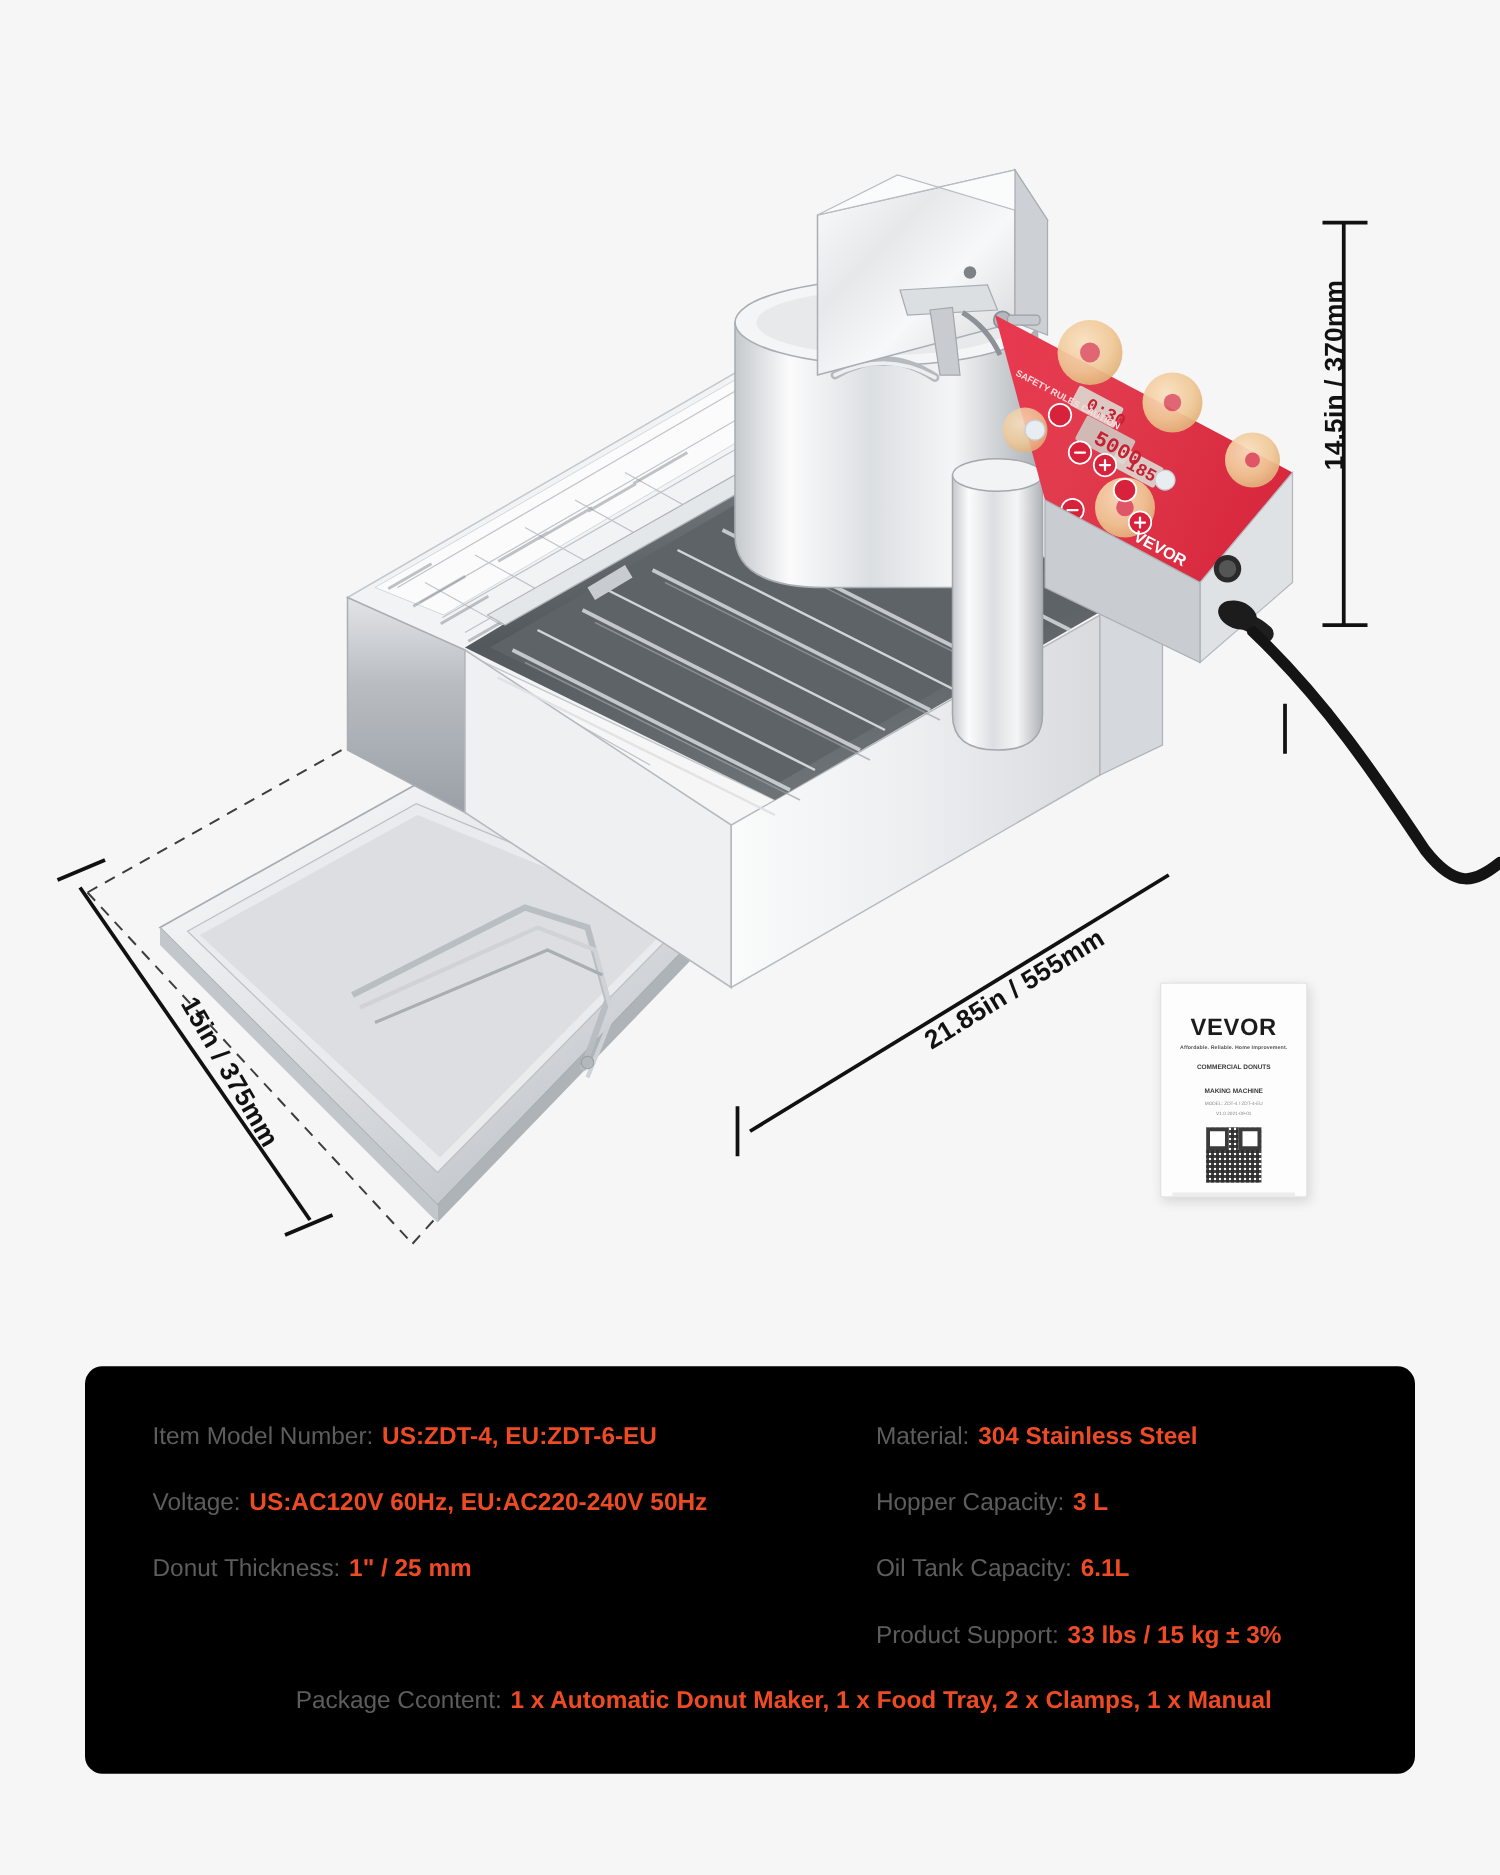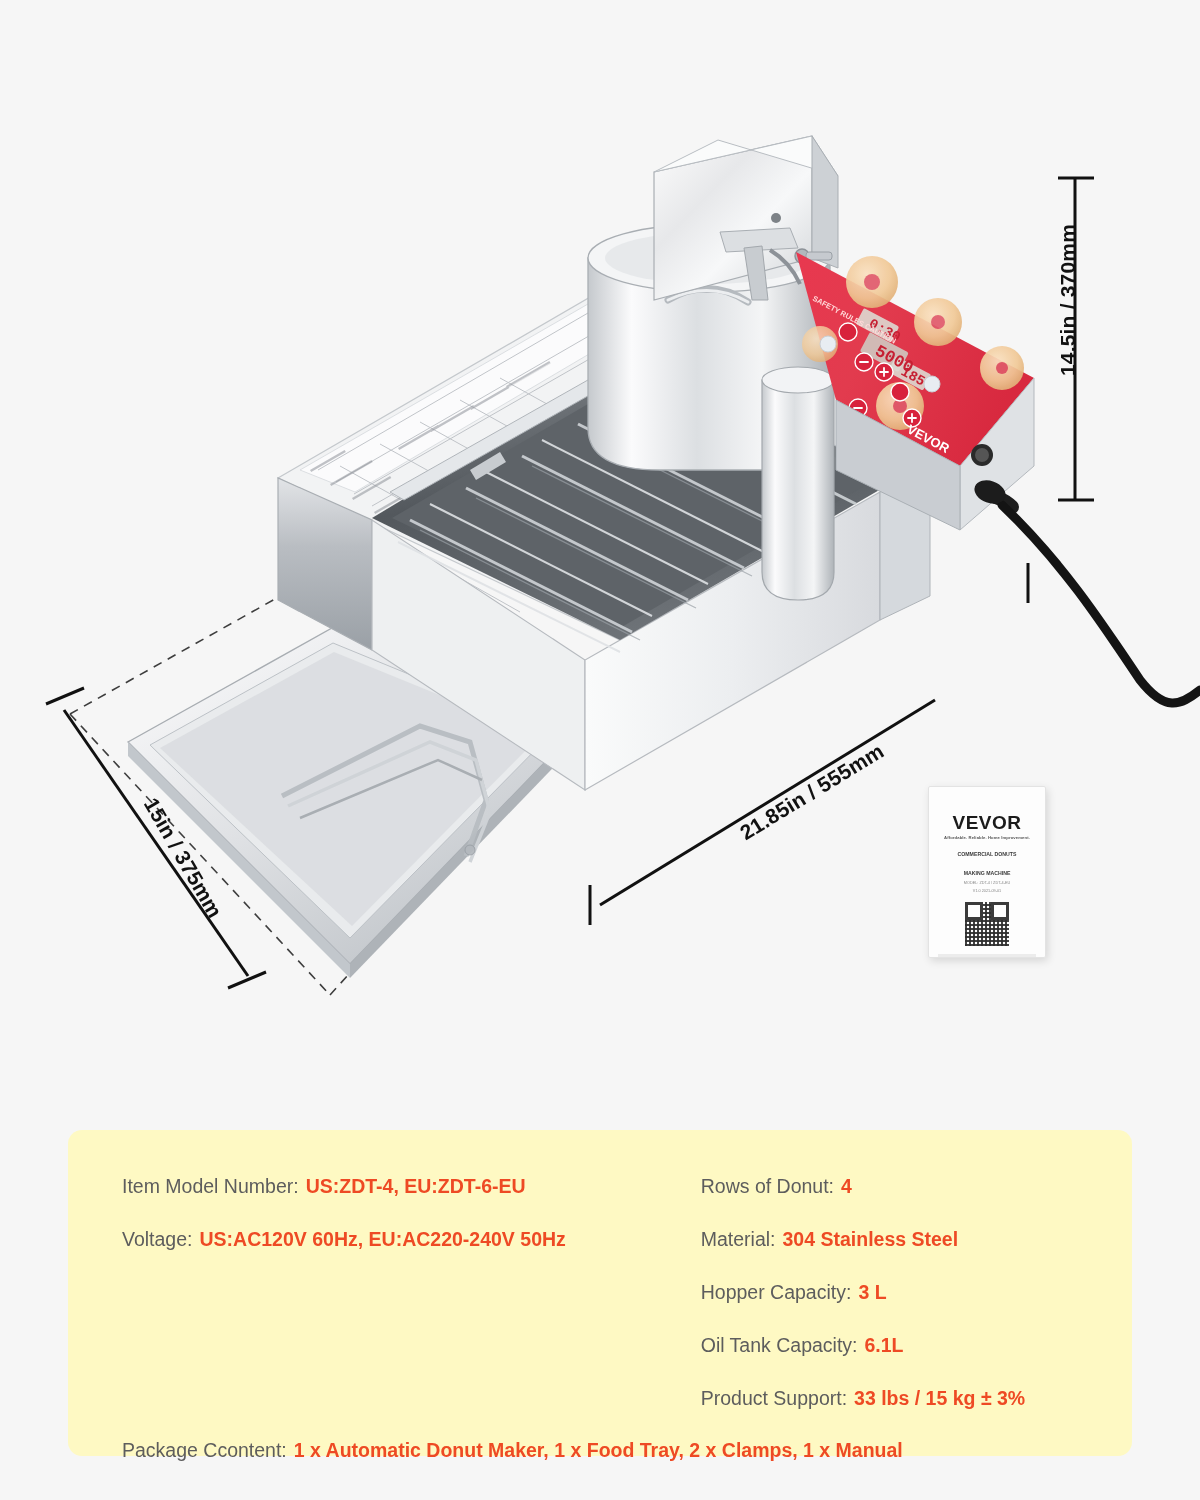--- a/index.html
+++ b/index.html
@@ -85,41 +85,42 @@
   }
   #manual .m-qr::before { left:0; top:0; }
   #manual .m-qr::after  { right:0; top:0; }
   #manual .m-foot {
     margin-top: 8px; font-size: 3.6px; color: #7a7a7a;
     background: #ececec; padding: 4px 2px; line-height: 1.6;
   }
 
   
   #spec-card {
-    position: absolute; left: 68px; top: 1130px;
+    position: absolute; left: 68px; top: 1093px;
     width: 1064px; height: 326px;
-    background: #fef9c3;
+    background: #000000;
     border-radius: 14px;
     padding: 30px 0 0 0;
   }
   .spec-cols { display: flex; width: 100%; padding: 0 28px; }
   .spec-col { display: flex; flex-direction: column; }
   .spec-col.left  { width: 59%; padding-left: 26px; }
   .spec-col.right { width: 41%; padding-left: 10px; }
   .spec-row {
     height: 53px;
     display: flex; align-items: center;
     font-size: 19.5px;
     white-space: nowrap;
   }
   .spec-label { color: #5d5d5d; font-weight: 400; }
   .spec-value { color: #ee4a24; font-weight: 700; margin-left: 7px; }
   .spec-row.full {
     padding-left: 54px;
     height: 50px;
+    justify-content: center;
   }
 </style>
 </head>
 <body>
 
 <div id="page">
 
   <div id="hero">
 
     <svg class="svgwrap" viewBox="0 0 1200 1060">
@@ -383,27 +384,27 @@
 
       <div class="spec-col left">
         <div class="spec-row">
           <span class="spec-label">Item Model Number:</span>
           <span class="spec-value">US:ZDT-4, EU:ZDT-6-EU</span>
         </div>
         <div class="spec-row">
           <span class="spec-label">Voltage:</span>
           <span class="spec-value">US:AC120V 60Hz, EU:AC220-240V 50Hz</span>
         </div>
+        <div class="spec-row">
+          <span class="spec-label">Donut Thickness:</span>
+          <span class="spec-value">1" / 25 mm</span>
+        </div>
       </div>
 
       <div class="spec-col right">
-        <div class="spec-row">
-          <span class="spec-label">Rows of Donut:</span>
-          <span class="spec-value">4</span>
-        </div>
         <div class="spec-row">
           <span class="spec-label">Material:</span>
           <span class="spec-value">304 Stainless Steel</span>
         </div>
         <div class="spec-row">
           <span class="spec-label">Hopper Capacity:</span>
           <span class="spec-value">3 L</span>
         </div>
         <div class="spec-row">
           <span class="spec-label">Oil Tank Capacity:</span>

